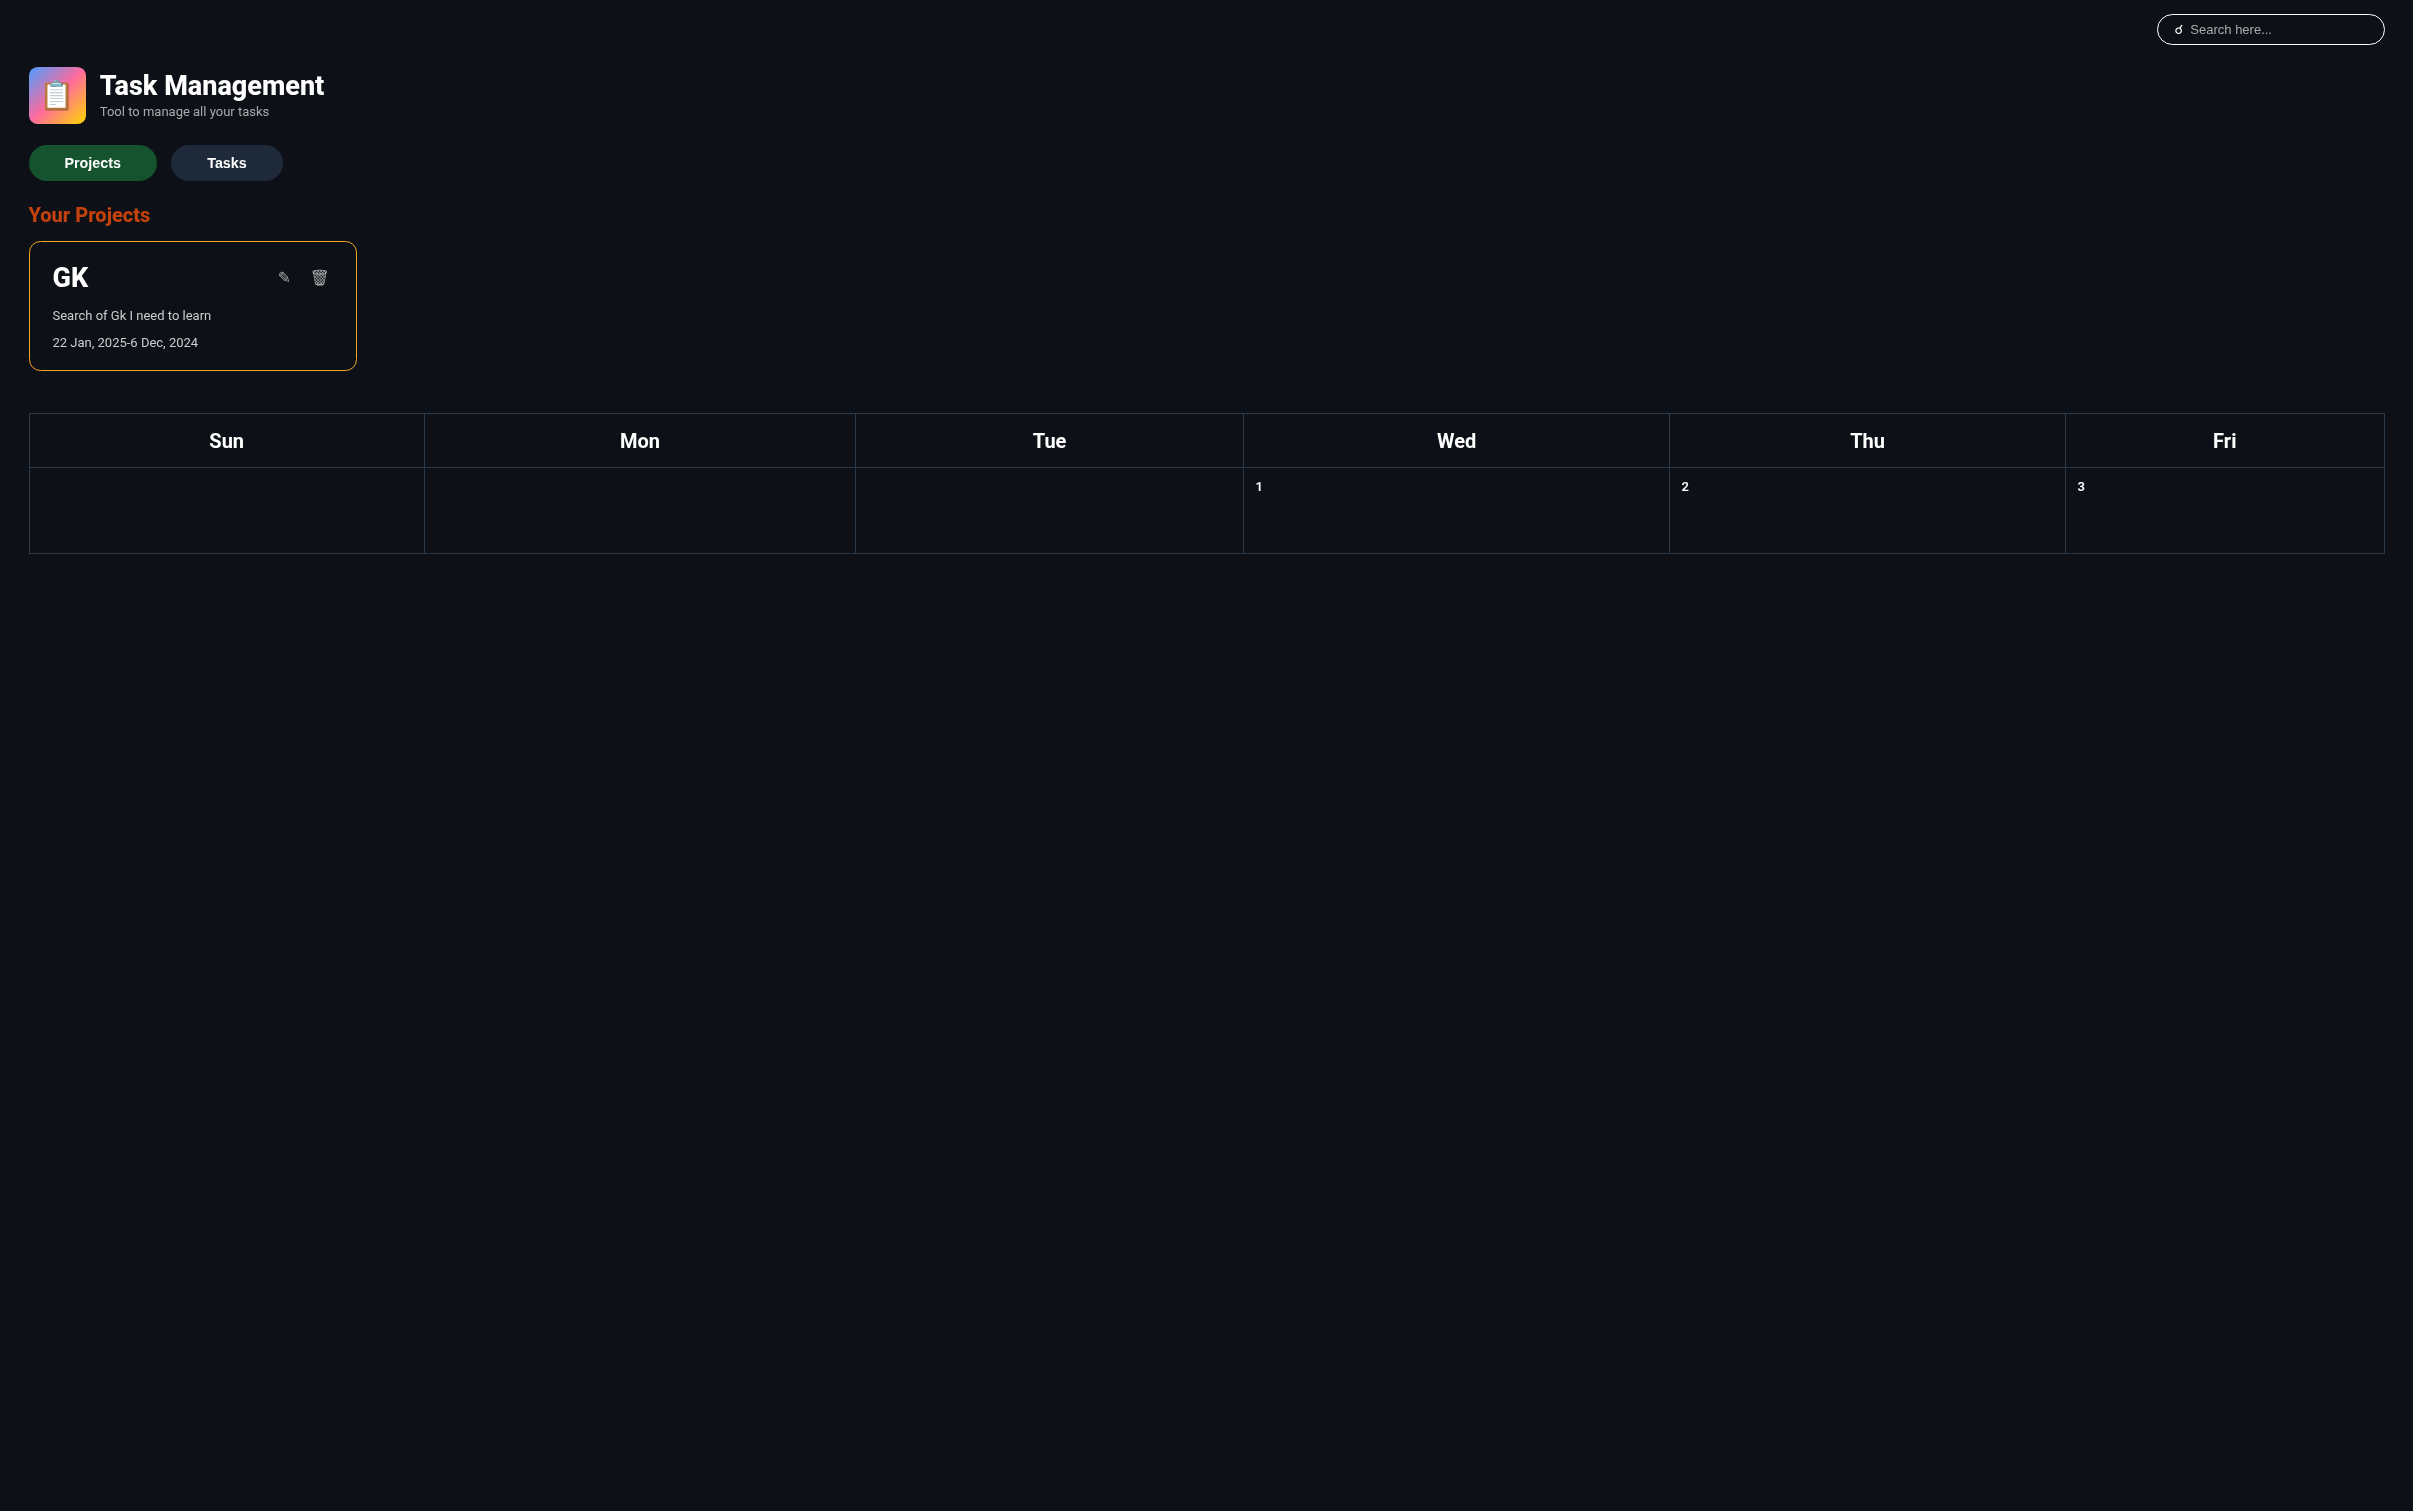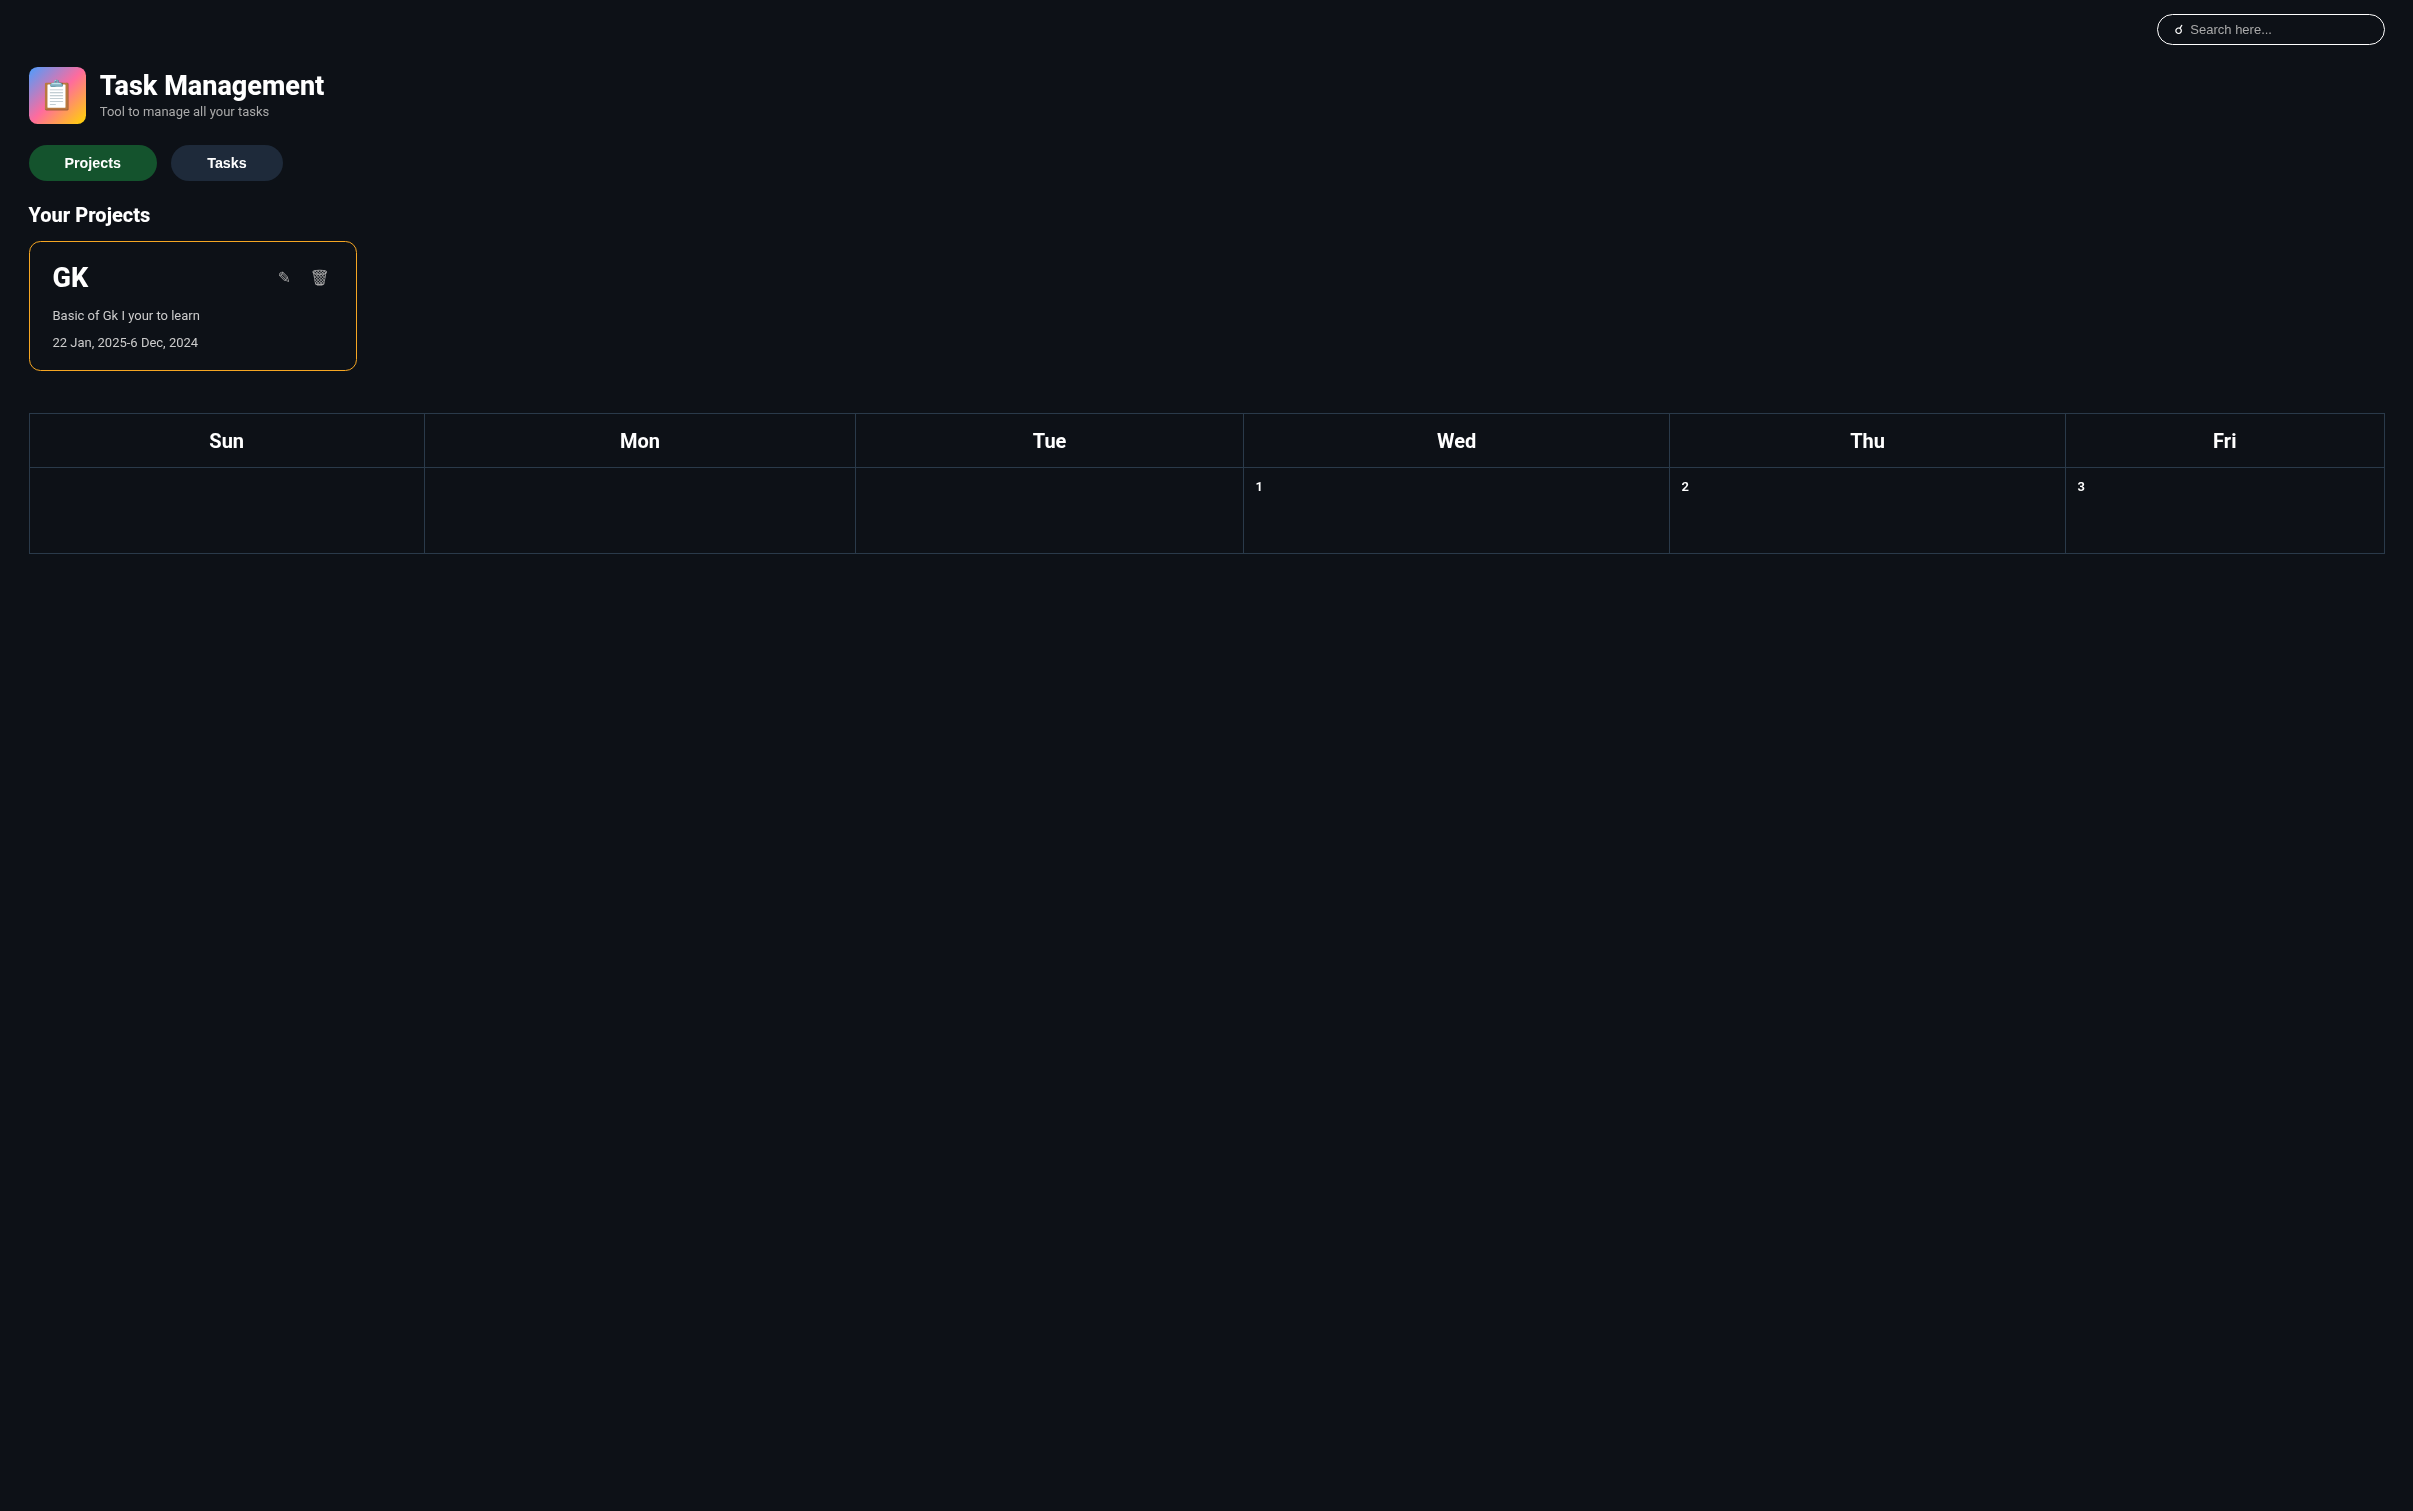--- a/index.html
+++ b/index.html
@@ -117,21 +117,21 @@
     }
 
     .tab-button.inactive {
       background-color: #1e2a3a;
       color: #ffffff;
     }
 
     .section-title {
       font-size: 20px;
       font-weight: 800;
-      color: #ffffff;
+      color: #c2410c;
       padding: 0 28.5px 14.3px 28.5px;
     }
 
     .projects-container {
       padding: 0 28.5px 28.5px 28.5px;
     }
 
     .project-card {
       border: 1.4px solid #f5a623;
       border-radius: 11.4px;
@@ -260,21 +260,21 @@
       <span class="project-name">GK</span>
       <div class="project-actions">
         <button class="project-action-btn">
           <span>✎</span>
         </button>
         <button class="project-action-btn">
           <span>🗑</span>
         </button>
       </div>
     </div>
-    <div class="project-description">Basic of Gk I your to learn</div>
+    <div class="project-description">Search of Gk I need to learn</div>
     <div class="project-dates">22 Jan, 2025-6 Dec, 2024</div>
   </div>
 </div>
 
 <div class="calendar-section">
   <table class="calendar-grid">
     <thead>
       <tr>
         <th>Sun</th>
         <th>Mon</th>

